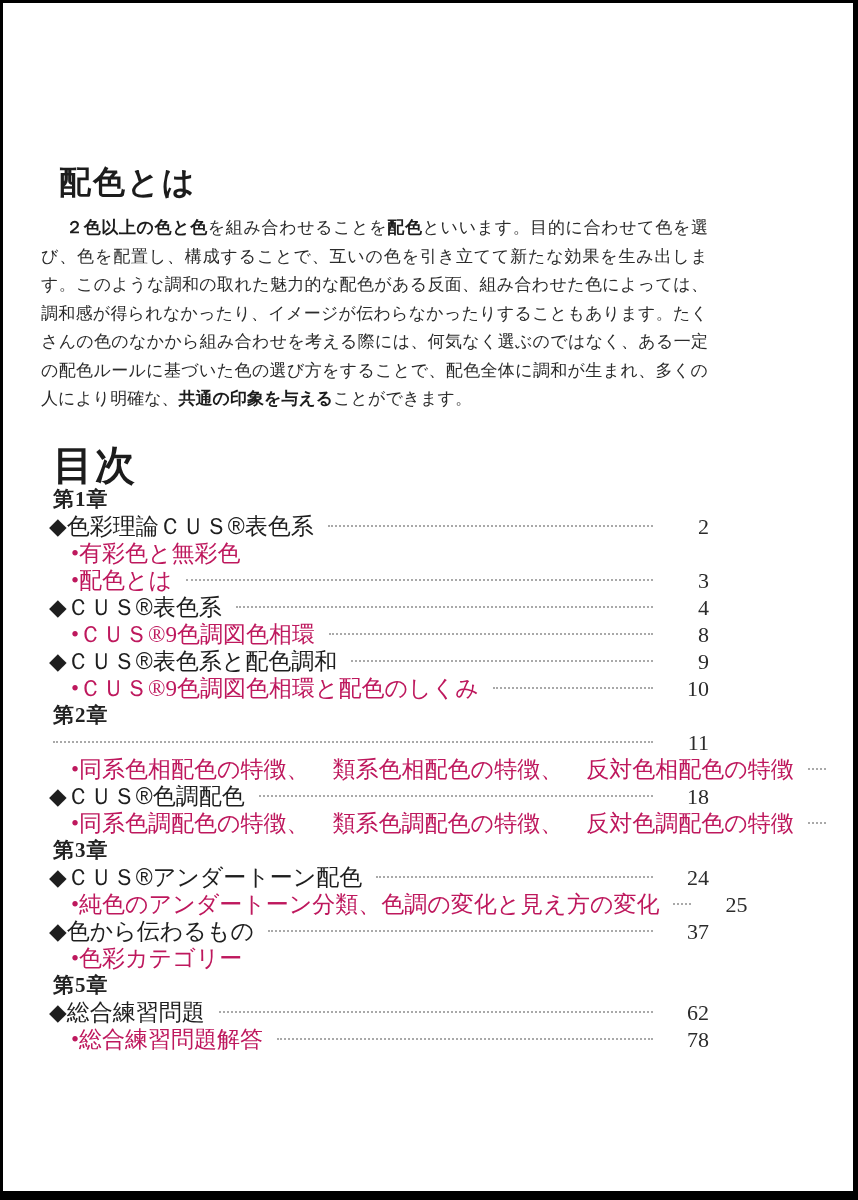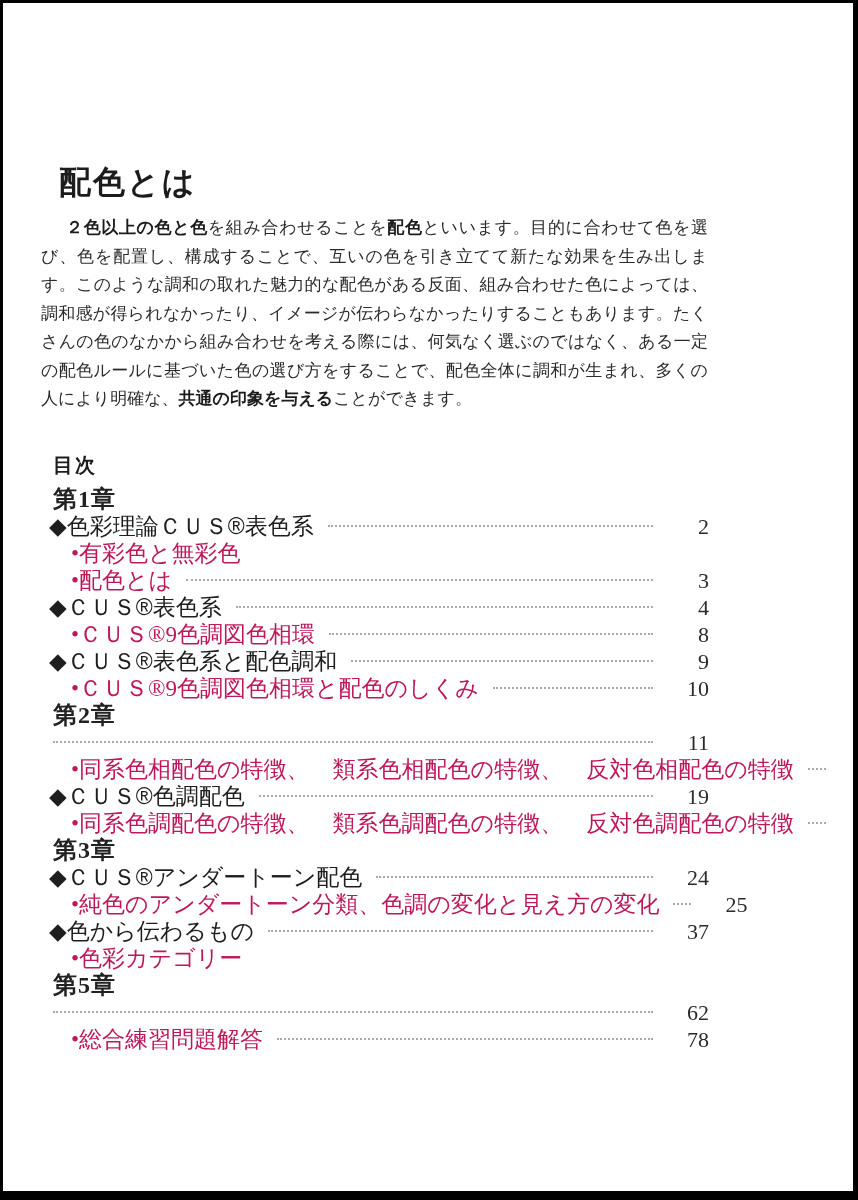--- a/index.html
+++ b/index.html
@@ -46,35 +46,35 @@
   .seg-b {
     font-family: "Liberation Sans", "DejaVu Sans", sans-serif;
     font-weight: bold;
     color: #1c1c1c;
   }
   
   .toc-heading {
     margin: 34px 0 0 14px;
     font-family: "Liberation Sans", "DejaVu Sans", sans-serif;
     font-weight: bold;
-    font-size: 20px;
+    font-size: 40px;
     line-height: 34px;
     letter-spacing: 2px;
     color: #1c1c1c;
   }
   .toc { margin-top: 4px; }
   .toc-row {
     display: flex;
     align-items: baseline;
     height: 27px;
     line-height: 27px;
   }
   .toc-chapter .toc-label {
     padding-left: 14px;
-    font-size: 24px;
+    font-size: 21px;
     font-weight: bold;
     letter-spacing: 1px;
     color: #222222;
   }
   .toc-main .toc-label {
     padding-left: 10px;
     font-family: "Liberation Sans", "DejaVu Sans", sans-serif;
     font-weight: normal;
     font-size: 23px;
     color: #1e1e1e;
@@ -171,21 +171,21 @@
 
         <div class="toc-row toc-sub">
           <span class="toc-label">•同系色相配色の特徴、　類系色相配色の特徴、　反対色相配色の特徴</span>
           <span class="leader"></span>
 
         </div>
 
         <div class="toc-row toc-main">
           <span class="toc-label">◆ＣＵＳ®色調配色</span>
           <span class="leader"></span>
-          <span class="toc-page">19</span>
+          <span class="toc-page">18</span>
         </div>
 
         <div class="toc-row toc-sub">
           <span class="toc-label">•同系色調配色の特徴、　類系色調配色の特徴、　反対色調配色の特徴</span>
           <span class="leader"></span>
 
         </div>
 
         <div class="toc-row toc-chapter">
           <span class="toc-label">第3章</span>
@@ -213,20 +213,21 @@
 
         <div class="toc-row toc-sub">
           <span class="toc-label">•色彩カテゴリー</span>
         </div>
 
         <div class="toc-row toc-chapter">
           <span class="toc-label">第5章</span>
         </div>
 
         <div class="toc-row toc-main">
+          <span class="toc-label">◆総合練習問題</span>
           <span class="leader"></span>
           <span class="toc-page">62</span>
         </div>
 
         <div class="toc-row toc-sub">
           <span class="toc-label">•総合練習問題解答</span>
           <span class="leader"></span>
           <span class="toc-page">78</span>
         </div>
 

